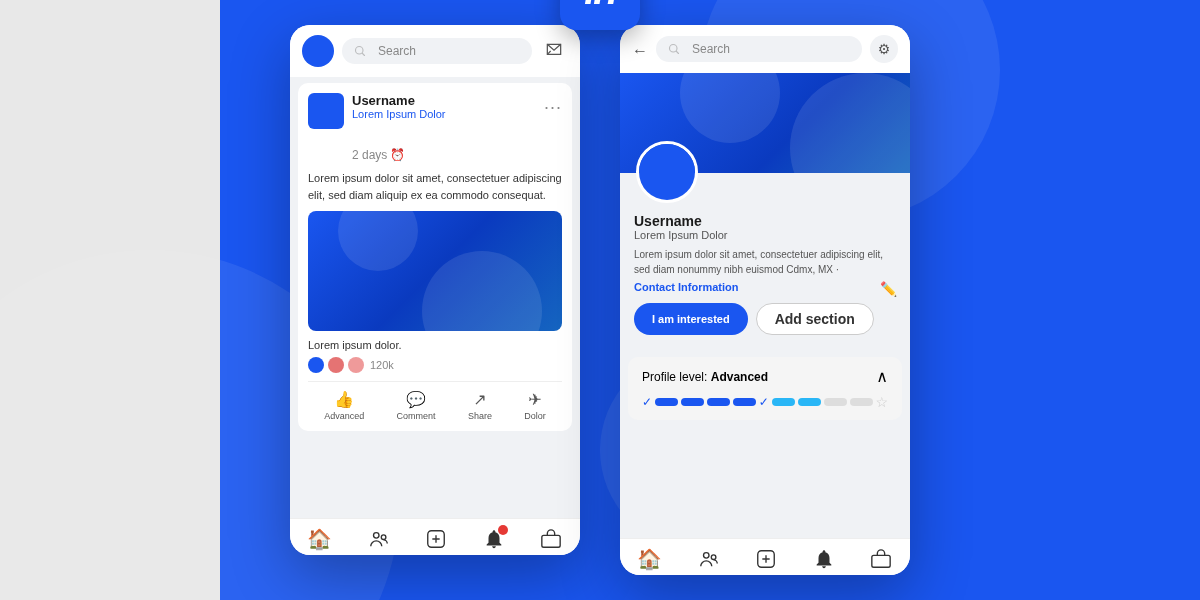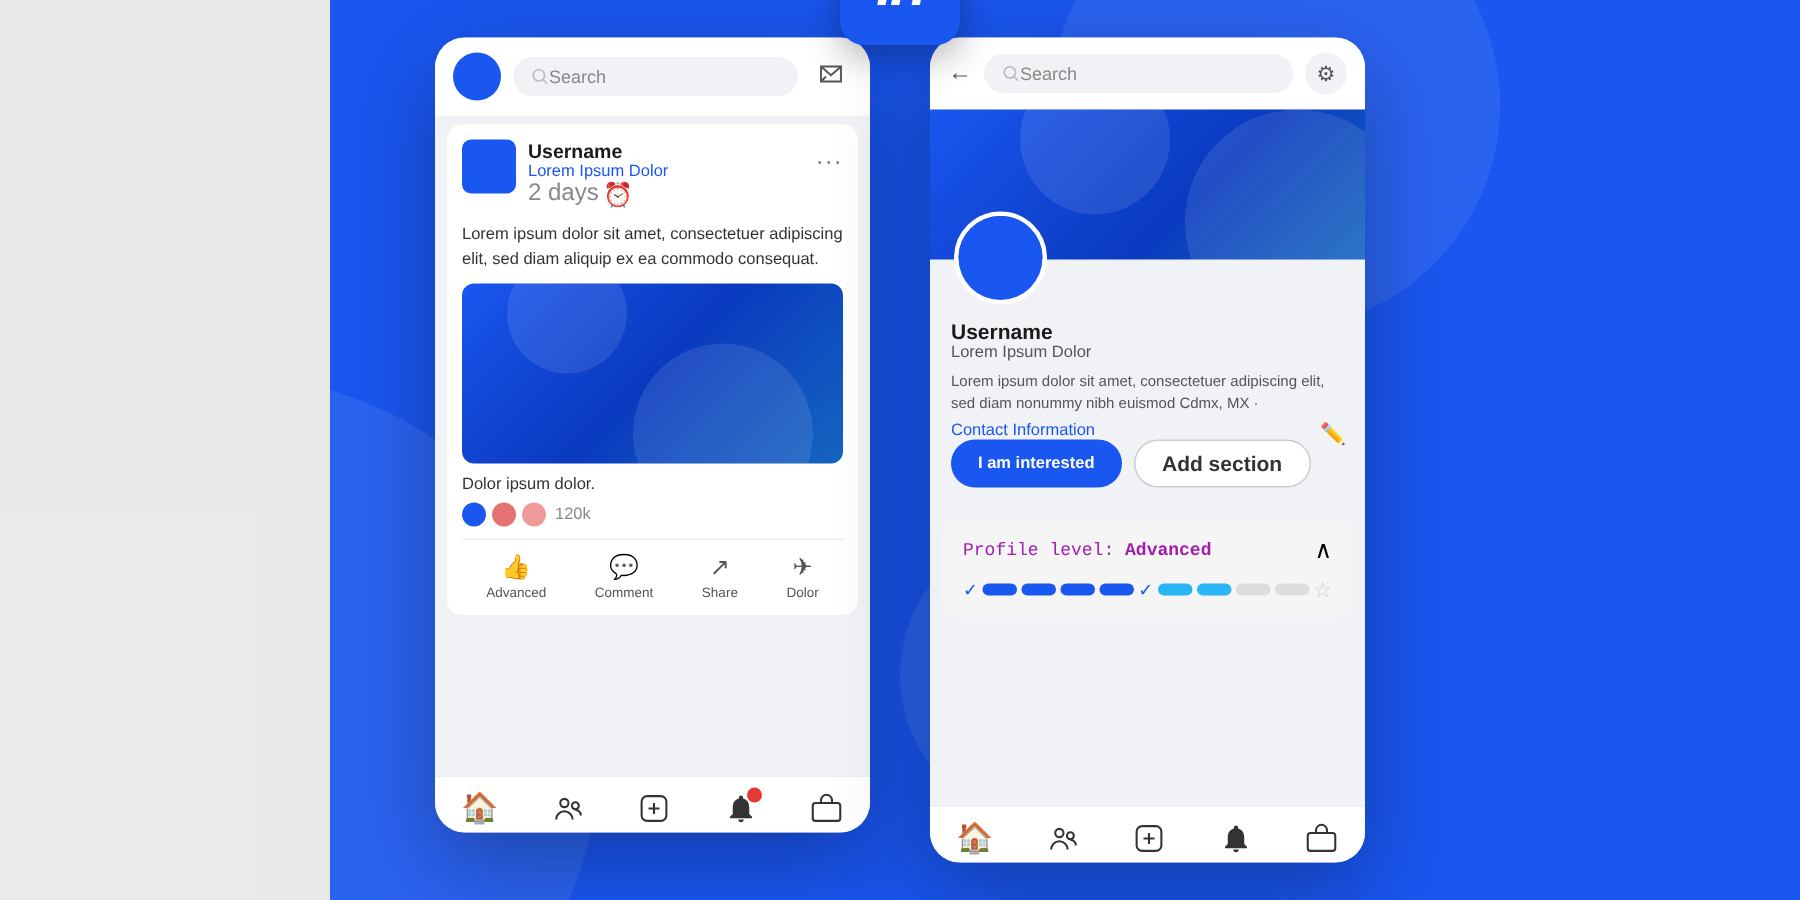--- a/index.html
+++ b/index.html
@@ -90,21 +90,21 @@
 
     .search-bar {
       flex: 1;
       background: #f0f2f5;
       border-radius: 20px;
       padding: 6px 12px;
       font-size: 12px;
       color: #888;
       display: flex;
       align-items: center;
-      gap: 0;
+      gap: 12px;
     }
 
     .search-icon-svg {
       width: 12px; height: 12px;
       opacity: 0.5;
     }
 
     .msg-icon {
       width: 28px; height: 28px;
       display: flex; align-items: center; justify-content: center;
@@ -144,24 +144,26 @@
       font-weight: 700;
       color: #1a1a1a;
     }
 
     .post-subtitle {
       font-size: 11px;
       color: #1a56f0;
     }
 
     .post-time {
-      font-size: 16px;
+      font-size: 12px;
       color: #888;
       display: flex;
+      align-items: center;
       gap: 3px;
+      margin-top: 28px;
     }
 
     .dots-menu {
       font-size: 18px;
       color: #888;
       letter-spacing: 1px;
     }
 
     .post-text {
       font-size: 11px;
@@ -359,21 +361,23 @@
       font-size: 10px;
       color: #555;
       line-height: 1.5;
       margin-bottom: 4px;
     }
 
     .contact-link {
       font-size: 11px;
       color: #1a56f0;
       text-decoration: none;
+      margin-bottom: 10px;
       display: block;
+      font-weight: bold;
     }
 
     .profile-actions {
       display: flex;
       gap: 8px;
       margin-bottom: 10px;
     }
 
     .btn-primary {
       background: #1a56f0;
@@ -406,22 +410,21 @@
 
     .profile-level-header {
       display: flex;
       justify-content: space-between;
       align-items: center;
       margin-bottom: 8px;
     }
 
     .profile-level-text {
       font-size: 12px;
-      color: #a21caf;
-      font-family: Liberation Mono, monospace;
+      color: #000000;
     }
 
     .profile-level-bold {
       font-weight: 700;
     }
 
     .progress-bar-container {
       display: flex;
       gap: 3px;
       align-items: center;
@@ -534,21 +537,21 @@
         <div class="dots-menu">...</div>
       </div>
 
       <div class="post-text">Lorem ipsum dolor sit amet, consectetuer adipiscing elit, sed diam aliquip ex ea commodo consequat.</div>
 
       <div class="post-image-placeholder">
         <div class="post-image-blob" style="width:120px;height:120px;bottom:-40px;right:20px;"></div>
         <div class="post-image-blob" style="width:80px;height:80px;top:-20px;left:30px;"></div>
       </div>
 
-      <div class="post-caption">Dolor ipsum dolor.</div>
+      <div class="post-caption">Lorem ipsum dolor.</div>
 
       <div class="reactions-row">
         <div class="reaction-dot" style="background:#1a56f0;"></div>
         <div class="reaction-dot" style="background:#e57373;"></div>
         <div class="reaction-dot" style="background:#ef9a9a;"></div>
         <span class="reaction-count">120k</span>
       </div>
 
       <div class="action-buttons">
         <div class="action-btn">

